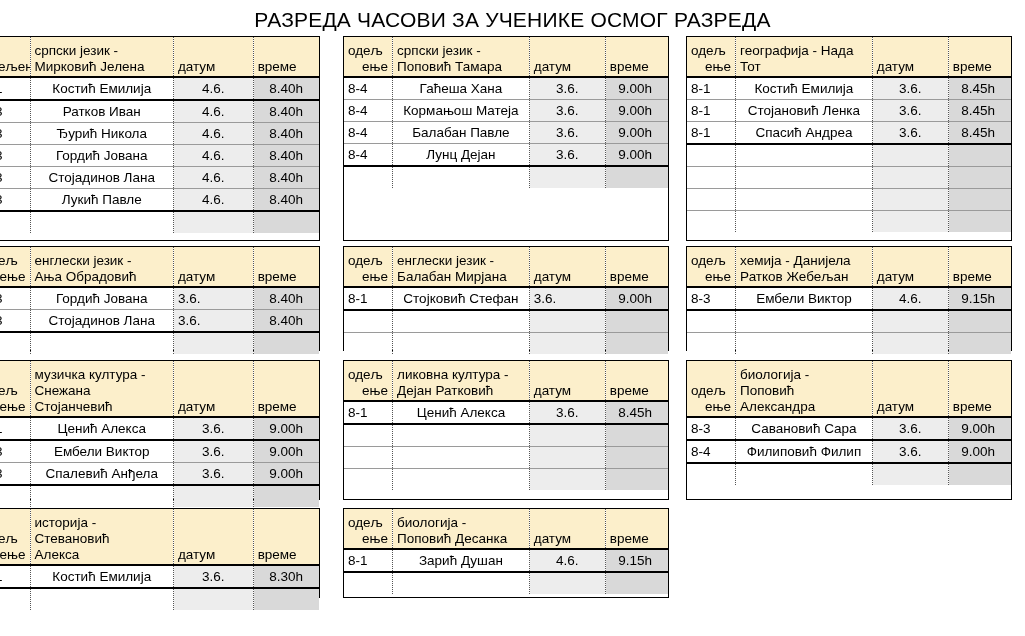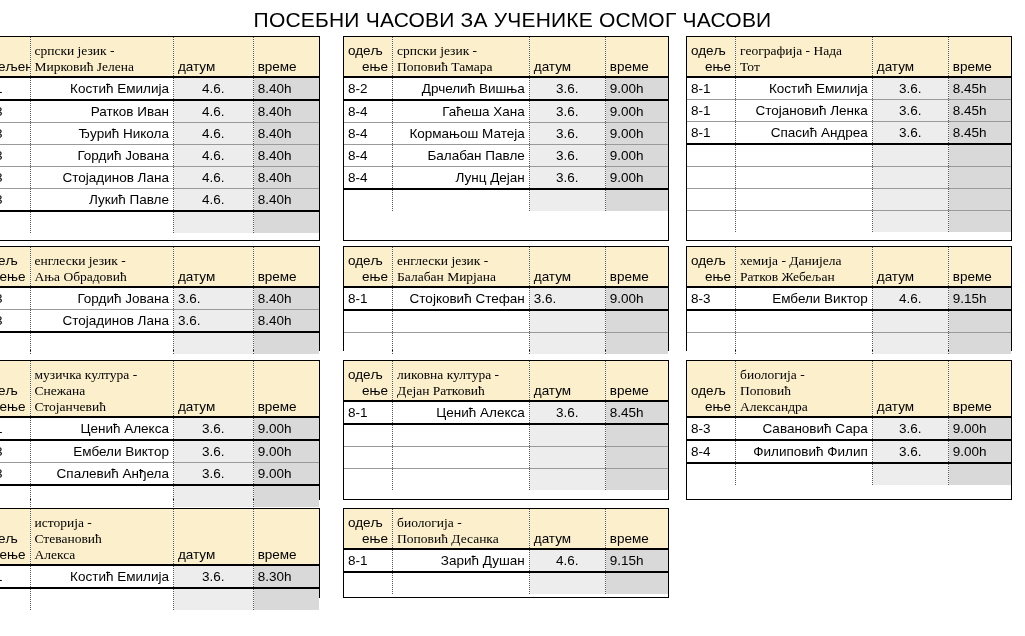--- a/index.html
+++ b/index.html
@@ -77,51 +77,50 @@
   tr.hdr td {
     background: #fcefcb;
     border-bottom: none;
     vertical-align: bottom;
     line-height: 16px;
     padding-bottom: 1px;
   }
   tr.hdr td.teacher {
     white-space: normal;
     vertical-align: bottom;
-    font-family: Liberation Serif, serif;
   }
   tr.hdr td.cls {
     text-align: left;
     white-space: normal;
     line-height: 16px;
   }
   tr.hdr td.lbl {
     text-align: left;
   }
   tr.hdr-last td {
     border-bottom: 2px solid #000000;
   }
 
   
   td.cls   { text-align: left; background: #ffffff; margin-top: 11px; }
-  td.name  { text-align: right; background: #ffffff; }
+  td.name  { text-align: center; background: #ffffff; }
   td.date  { text-align: center; background: #ededed; }
   td.date.lft { text-align: left; }
-  td.time  { background: #d9d9d9; padding-right: 16px; }
+  td.time  { text-align: right; background: #d9d9d9; padding-right: 16px; }
 
   tr.lastdata td { border-bottom: 2px solid #000000; }
   tr.filler td { height: 21px; }
   tr.filler td.cls, tr.filler td.name { background: #ffffff; }
 
   .sep-strong { border-bottom: 2px solid #000000 !important; }
 </style>
 </head>
 <body>
 
-<div id="page-title">ПОСЕБНИ ЧАСОВИ ЗА УЧЕНИКЕ ОСМОГ ЧАСОВИ</div>
+<div id="page-title">РАЗРЕДА ЧАСОВИ ЗА УЧЕНИКЕ ОСМОГ РАЗРЕДА</div>
 
 <div id="grid">
     <div class="col-group c0">
       <div class="block" style="top: 0px; height: 205px;">
         <table>
           <colgroup>
             <col class="w-class">
             <col class="w-name">
             <col class="w-date">
             <col class="w-time">
@@ -326,26 +325,20 @@
                 <div style="text-align:right">ење</div>
               </td>
               <td class="teacher">
                 <div>српски језик -</div>
                 <div>Поповић Тамара</div>
               </td>
               <td class="lbl">датум</td>
               <td class="lbl">време</td>
             </tr>
             <tr>
-              <td class="cls sep-strong">8-2</td>
-              <td class="name sep-strong">Дрчелић Вишња</td>
-              <td class="date sep-strong">3.6.</td>
-              <td class="time sep-strong">9.00h</td>
-            </tr>
-            <tr>
               <td class="cls">8-4</td>
               <td class="name">Гаћеша Хана</td>
               <td class="date">3.6.</td>
               <td class="time">9.00h</td>
             </tr>
             <tr>
               <td class="cls">8-4</td>
               <td class="name">Кормањош Матеја</td>
               <td class="date">3.6.</td>
               <td class="time">9.00h</td>

